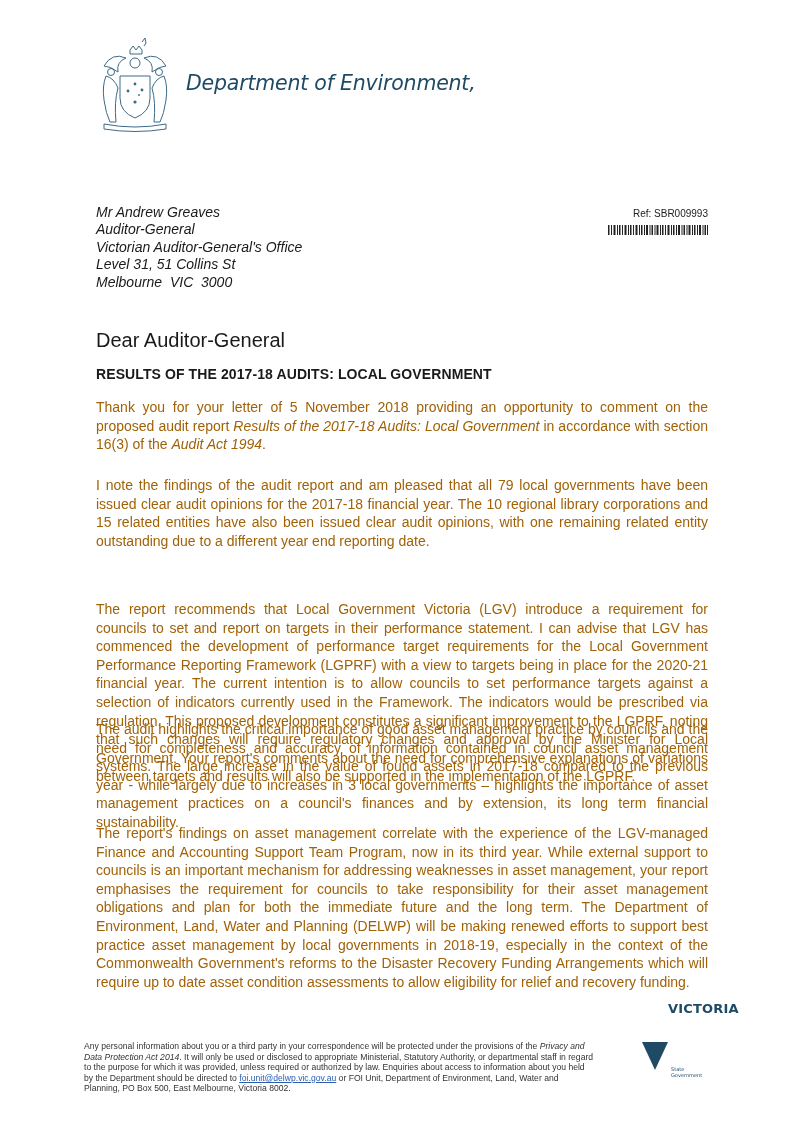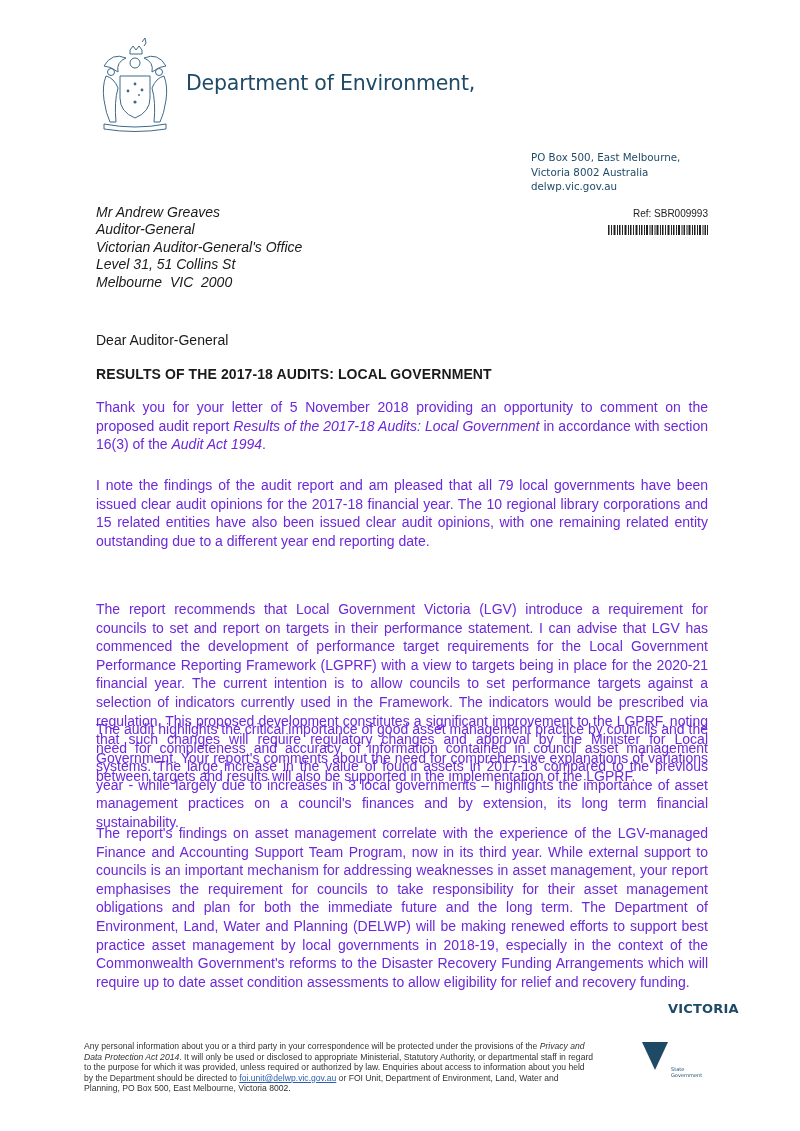--- a/index.html
+++ b/index.html
@@ -1,35 +1,35 @@
 <!DOCTYPE html>
 <html><head>
 <meta charset="utf-8">
 <style>
   html, body { margin: 0; padding: 0; background: #ffffff; }
   body { width: 800px; height: 1131px; position: relative; overflow: hidden; color: #1a1a1a; font-family: "Liberation Sans", sans-serif; }
   .page { position: absolute; left: 0; top: 0; width: 800px; height: 1131px; }
 
   .crest { position: absolute; left: 94px; top: 36px; width: 82px; height: 96px; }
   .dept-name { position: absolute; left: 186px; top: 71px; font-family: "DejaVu Sans", sans-serif; font-size: 20.5px; line-height: 25px; color: #1f4a66; letter-spacing: -0.2px; }
-  .dept-name div { white-space: nowrap; }
+  .dept-name div { white-space: nowrap; font-style: italic; }
 
   .return-addr { position: absolute; left: 531px; top: 150px; font-family: "DejaVu Sans", sans-serif; font-size: 10.3px; line-height: 14.5px; color: #1f4a66; }
   .return-addr div { white-space: nowrap; }
 
   .ref { position: absolute; right: 92px; top: 208px; font-size: 10px; color: #222; text-align: right; white-space: nowrap; }
   .barcode { position: absolute; left: 608px; top: 225px; width: 100px; height: 10px; }
 
   .recipient { position: absolute; left: 96px; top: 204px; font-size: 14px; line-height: 17.4px; color: #1a1a1a; font-style: italic; }
   .recipient div { white-space: pre; }
 
-  .salutation { position: absolute; left: 96px; top: 332px; font-size: 14px; line-height: 17px; }
+  .salutation { position: absolute; left: 96px; top: 332px; font-size: 20px; line-height: 17px; }
   .subject { position: absolute; left: 96px; top: 366px; font-size: 14px; font-weight: bold; line-height: 17px; letter-spacing: 0.1px; }
 
-  .para { position: absolute; left: 96px; width: 612px; font-size: 14px; line-height: 18.6px; text-align: justify; color: #6d28d9; }
+  .para { position: absolute; left: 96px; width: 612px; font-size: 14px; line-height: 18.6px; text-align: justify; color: #a16207; }
   .p1 { top: 398px; }
   .p2 { top: 476px; }
   .p3 { top: 552px; margin-top: 48px; }
   .p4 { top: 720px; }
   .p5 { top: 824px; }
   .para em { font-style: italic; }
 
   .footer-note { position: absolute; left: 84px; top: 1041px; width: 510px; font-size: 8.6px; line-height: 10.6px; color: #333; }
   .footer-note em { font-style: italic; }
   .footer-note a { color: #2a5db0; text-decoration: underline; }
@@ -68,25 +68,20 @@
       <circle cx="48" cy="54" r="1.4"></circle>
       <circle cx="41" cy="66" r="1.6"></circle>
       <circle cx="45" cy="59" r="0.9"></circle>
     </g>
   </svg>
 
   <div class="dept-name">
     <div>Department of Environment,</div>
   </div>
 
-  <div class="return-addr">
-    <div>PO Box 500, East Melbourne,</div>
-    <div>Victoria 8002 Australia</div>
-    <div>delwp.vic.gov.au</div>
-  </div>
 
   <div class="ref">Ref: SBR009993</div>
   <svg class="barcode" viewBox="0 0 100 10" preserveAspectRatio="none">
     <g fill="#222">
       <rect x="0" y="0" width="1.5" height="10"></rect>
         <rect x="3" y="0" width="1" height="10"></rect>
         <rect x="5.5" y="0" width="2" height="10"></rect>
       <rect x="9" y="0" width="1" height="10"></rect>
         <rect x="11" y="0" width="1.5" height="10"></rect>
         <rect x="14" y="0" width="1" height="10"></rect>
@@ -123,21 +118,21 @@
       <rect x="96.5" y="0" width="1.5" height="10"></rect>
         <rect x="99" y="0" width="1" height="10"></rect>
     </g>
   </svg>
 
   <div class="recipient">
     <div>Mr Andrew Greaves</div>
     <div>Auditor-General</div>
     <div>Victorian Auditor-General's Office</div>
     <div>Level 31, 51 Collins St</div>
-    <div>Melbourne  VIC  2000</div>
+    <div>Melbourne  VIC  3000</div>
   </div>
 
   <div class="salutation">Dear Auditor-General</div>
   <div class="subject">RESULTS OF THE 2017-18 AUDITS: LOCAL GOVERNMENT</div>
 
   <div class="para p1"><span>Thank you for your letter of 5 November 2018 providing an opportunity to comment on the proposed audit report </span><em>Results of the 2017-18 Audits: Local Government</em><span> in accordance with section 16(3) of the </span><em>Audit Act 1994</em><span>.</span></div>
 
   <div class="para p2">I note the findings of the audit report and am pleased that all 79 local governments have been issued clear audit opinions for the 2017-18 financial year.  The 10 regional library corporations and 15 related entities have also been issued clear audit opinions, with one remaining related entity outstanding due to a different year end reporting date.</div>
   <div class="para p3">The report recommends that Local Government Victoria (LGV) introduce a requirement for councils to set and report on targets in their performance statement.  I can advise that LGV has commenced the development of performance target requirements for the Local Government Performance Reporting Framework (LGPRF) with a view to targets being in place for the 2020-21 financial year.  The current intention is to allow councils to set performance targets against a selection of indicators currently used in the Framework.  The indicators would be prescribed via regulation.  This proposed development constitutes a significant improvement to the LGPRF, noting that such changes will require regulatory changes and approval by the Minister for Local Government.  Your report's comments about the need for comprehensive explanations of variations between targets and results will also be supported in the implementation of the LGPRF.</div>
   <div class="para p4">The audit highlights the critical importance of good asset management practice by councils and the need for completeness and accuracy of information contained in council asset management systems. The large increase in the value of found assets in 2017-18 compared to the previous year - while largely due to increases in 3 local governments – highlights the importance of asset management practices on a council's finances and by extension, its long term financial sustainability.</div>

